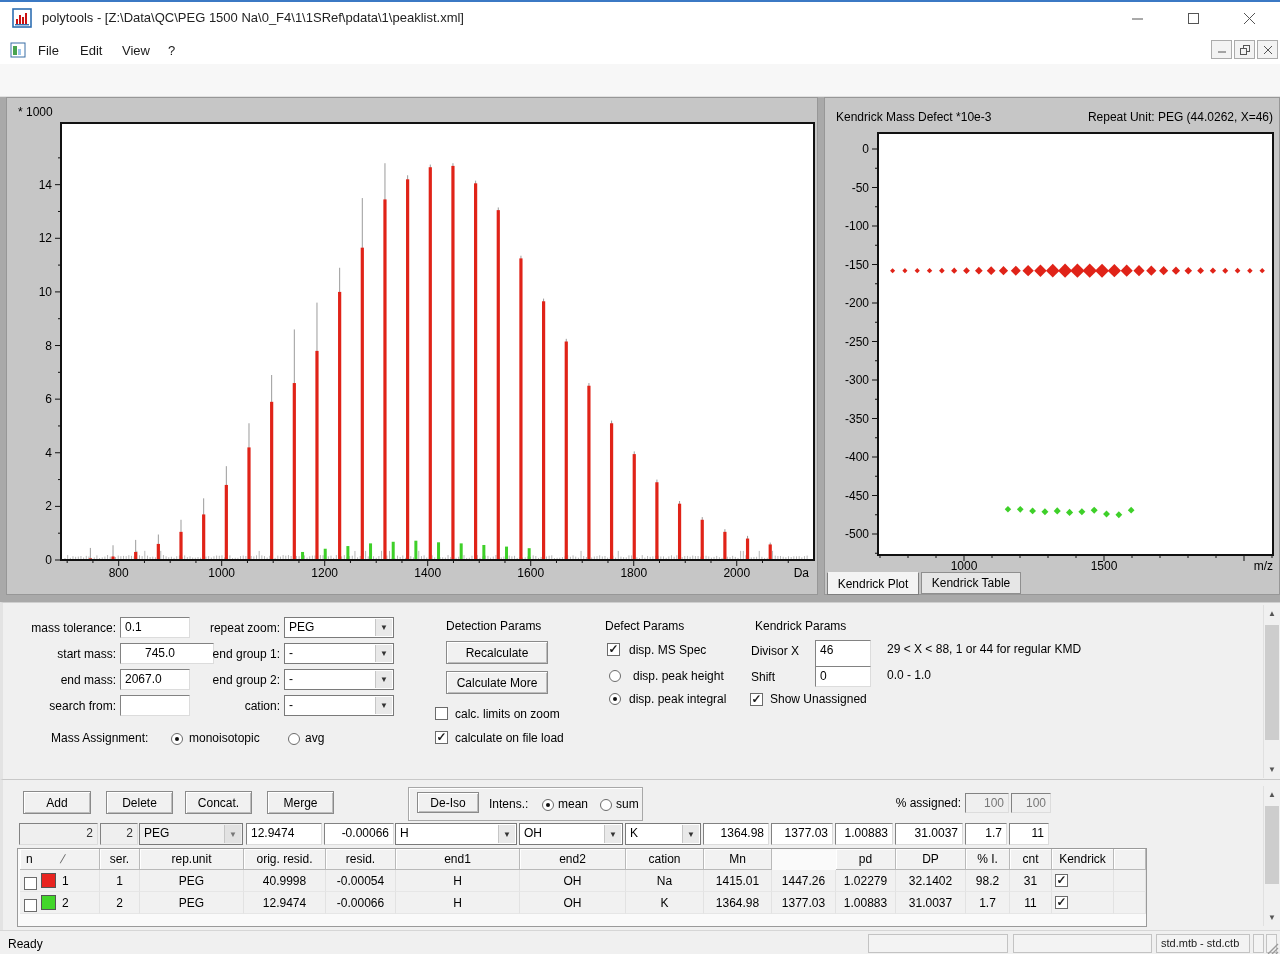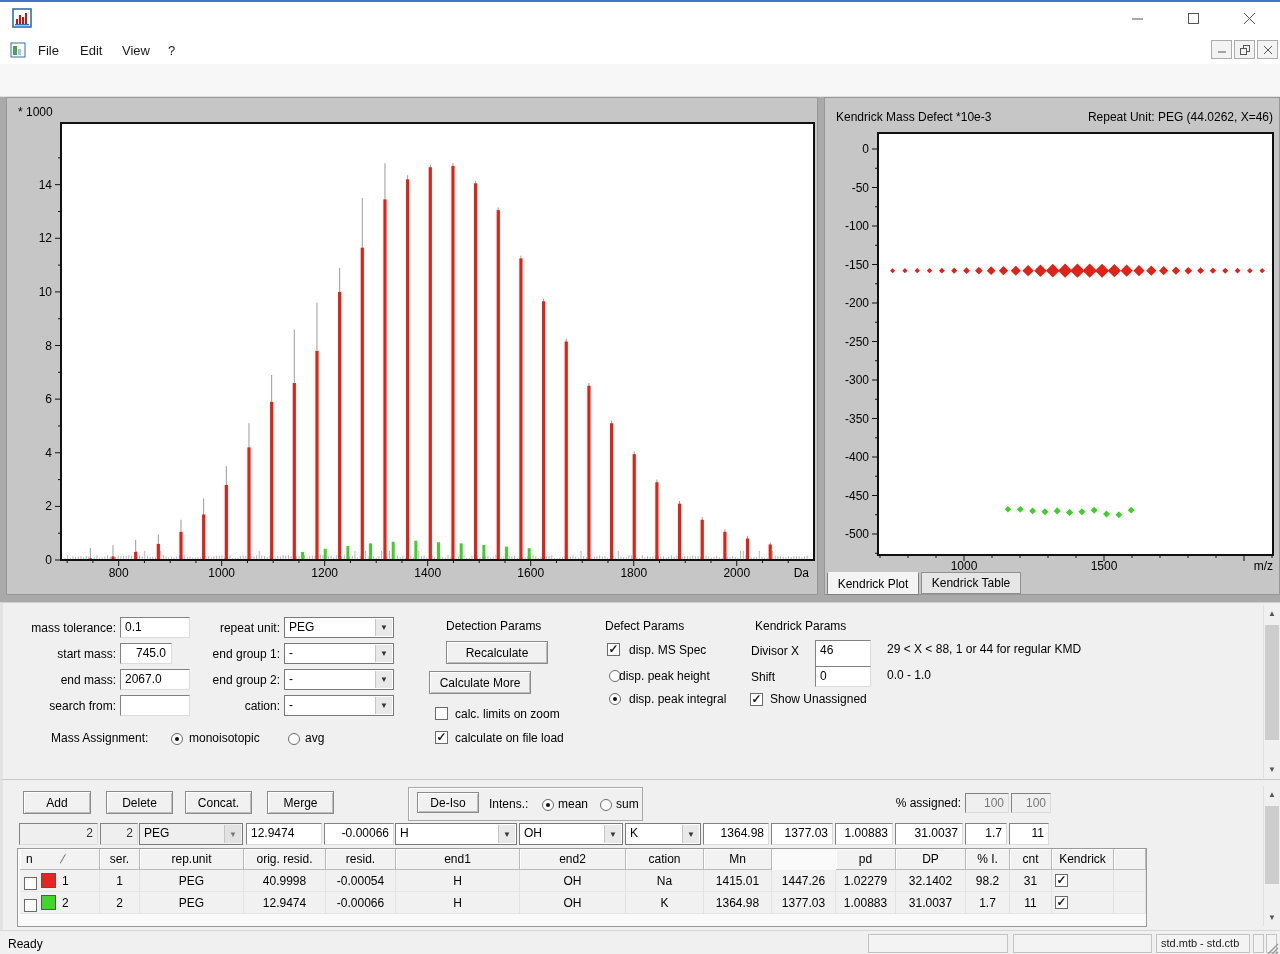--- a/index.html
+++ b/index.html
@@ -67,20 +67,21 @@
 
   <div id="titlebar">
     <svg class="abs" style="left:12px;top:6px" width="20" height="20" viewBox="0 0 20 20">
       <rect x="1" y="1" width="18" height="18" fill="#fff" stroke="#2f6fb2" stroke-width="1.6"></rect>
       <rect x="4" y="11" width="2" height="5" fill="#cc1111"></rect>
         <rect x="7" y="7" width="2" height="9" fill="#cc1111"></rect>
       <rect x="10" y="9" width="2" height="7" fill="#cc1111"></rect>
         <rect x="13" y="5" width="2" height="11" fill="#cc1111"></rect>
       <rect x="3" y="16" width="14" height="1.4" fill="#2f6fb2"></rect>
     </svg>
+    <span class="title">polytools - [Z:\Data\QC\PEG 1500 Na\0_F4\1\1SRef\pdata\1\peaklist.xml]</span>
     <div class="winbtn" style="left:1114px">
         <svg width="11" height="11">
           <line x1="0" y1="6" x2="11" y2="6" stroke="#555" stroke-width="1"></line>
         </svg>
       </div>
     <div class="winbtn" style="left:1170px">
         <svg width="11" height="11">
           <rect x="0.5" y="0.5" width="10" height="10" fill="none" stroke="#555" stroke-width="1"></rect>
         </svg>
       </div>
@@ -728,27 +729,27 @@
         </svg>
       <div class="tab active" style="left:2px;top:474px;width:92px;height:23px">Kendrick Plot</div>
       <div class="tab inactive" style="left:96px;top:474px;width:100px;height:22px">Kendrick Table</div>
     </div>
   </div>
 
   <div id="params">
     <div class="lbl right" style="left:0;top:18px;width:113px">mass tolerance:</div>
     <div class="field" style="left:117px;top:14px;width:70px;height:21px">0.1</div>
     <div class="lbl right" style="left:0;top:44px;width:113px">start mass:</div>
-    <div class="field" style="left:117px;top:40px;width:52px;height:21px;padding-left:15px">745.0</div>
+    <div class="field" style="left:117px;top:40px;width:94px;height:21px;padding-left:24px">745.0</div>
     <div class="lbl right" style="left:0;top:70px;width:113px">end mass:</div>
     <div class="field" style="left:117px;top:66px;width:70px;height:21px">2067.0</div>
     <div class="lbl right" style="left:0;top:96px;width:113px">search from:</div>
     <div class="field" style="left:117px;top:92px;width:70px;height:21px"></div>
 
-    <div class="lbl right" style="left:150px;top:18px;width:127px">repeat unit:</div>
+    <div class="lbl right" style="left:150px;top:18px;width:127px">repeat zoom:</div>
     <div class="combo" style="left:281px;top:14px;width:110px;height:21px">
         <span class="val">PEG</span>
         <span class="arrow">▼</span>
       </div>
     <div class="lbl right" style="left:150px;top:44px;width:127px">end group 1:</div>
     <div class="combo" style="left:281px;top:40px;width:110px;height:21px">
         <span class="val">-</span>
         <span class="arrow">▼</span>
       </div>
     <div class="lbl right" style="left:150px;top:70px;width:127px">end group 2:</div>
@@ -763,31 +764,31 @@
       </div>
 
     <div class="lbl" style="left:48px;top:128px">Mass Assignment:</div>
     <div class="radio sel" style="left:168px;top:130px"></div>
     <div class="lbl" style="left:186px;top:128px">monoisotopic</div>
     <div class="radio" style="left:285px;top:130px"></div>
     <div class="lbl" style="left:302px;top:128px">avg</div>
 
     <div class="lbl" style="left:443px;top:16px">Detection Params</div>
     <div class="btn" style="left:443px;top:38px;width:102px;height:23px">Recalculate</div>
-    <div class="btn" style="left:426px;top:68px;width:102px;height:23px">Calculate More</div>
+    <div class="btn" style="left:443px;top:68px;width:102px;height:23px">Calculate More</div>
     <div class="cb" style="left:432px;top:104px"></div>
     <div class="lbl" style="left:452px;top:104px">calc. limits on zoom</div>
     <div class="cb on" style="left:432px;top:128px"></div>
     <div class="lbl" style="left:452px;top:128px">calculate on  file load</div>
 
     <div class="lbl" style="left:602px;top:16px">Defect Params</div>
     <div class="cb on" style="left:604px;top:40px"></div>
     <div class="lbl" style="left:626px;top:40px">disp. MS Spec</div>
     <div class="radio" style="left:606px;top:67px"></div>
-    <div class="lbl" style="left:616px;top:66px">disp. peak height</div>
+    <div class="lbl" style="left:630px;top:66px">disp. peak height</div>
     <div class="radio sel" style="left:606px;top:90px"></div>
     <div class="lbl" style="left:626px;top:89px">disp. peak integral</div>
 
     <div class="lbl" style="left:752px;top:16px">Kendrick Params</div>
     <div class="lbl" style="left:748px;top:41px">Divisor X</div>
     <div class="field" style="left:812px;top:37px;width:56px;height:38px">46</div>
     <div class="lbl" style="left:884px;top:39px">29 &lt; X &lt; 88, 1 or 44 for regular KMD</div>
     <div class="lbl" style="left:748px;top:67px">Shift</div>
     <div class="field" style="left:812px;top:63px;width:56px;height:21px">0</div>
     <div class="lbl" style="left:884px;top:65px">0.0 - 1.0</div>

